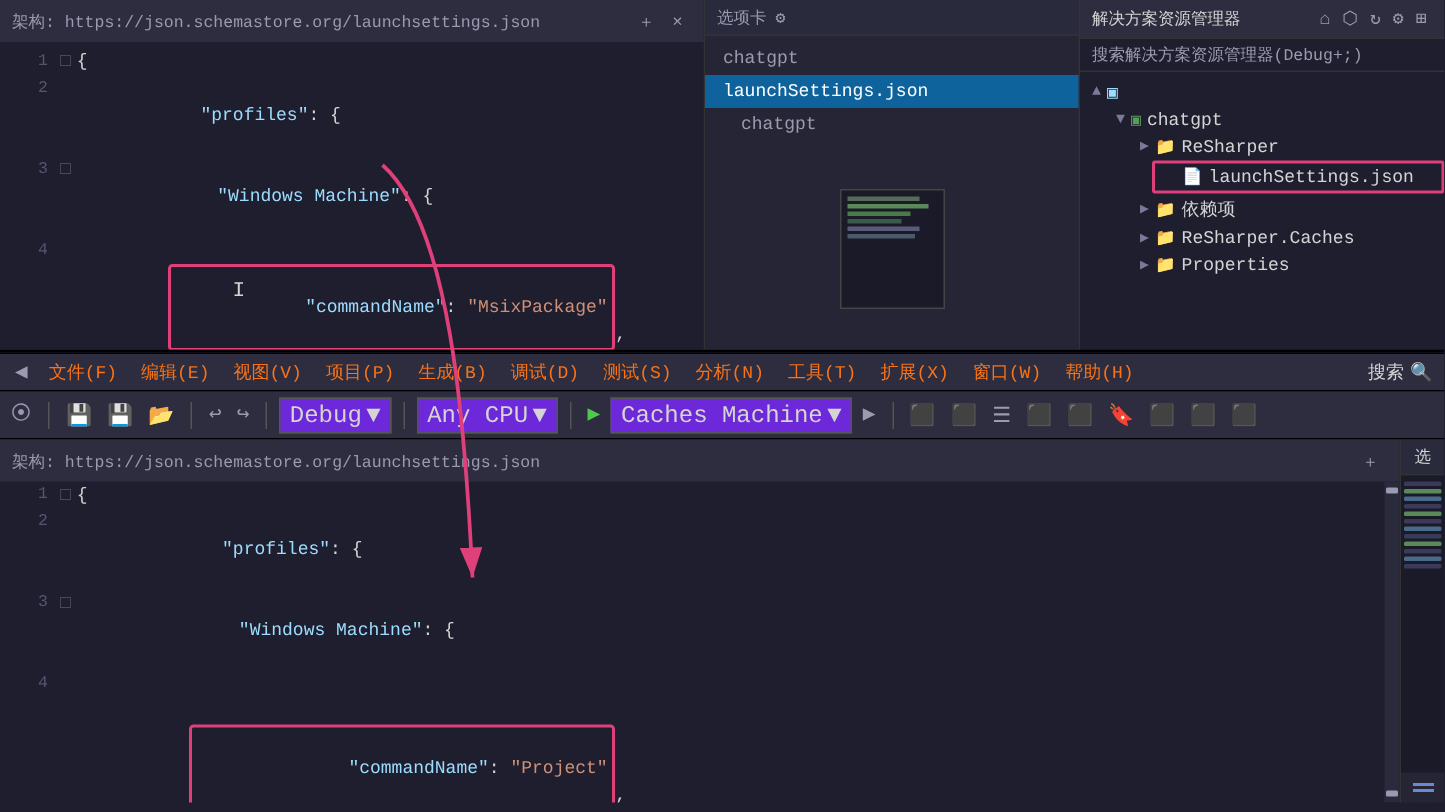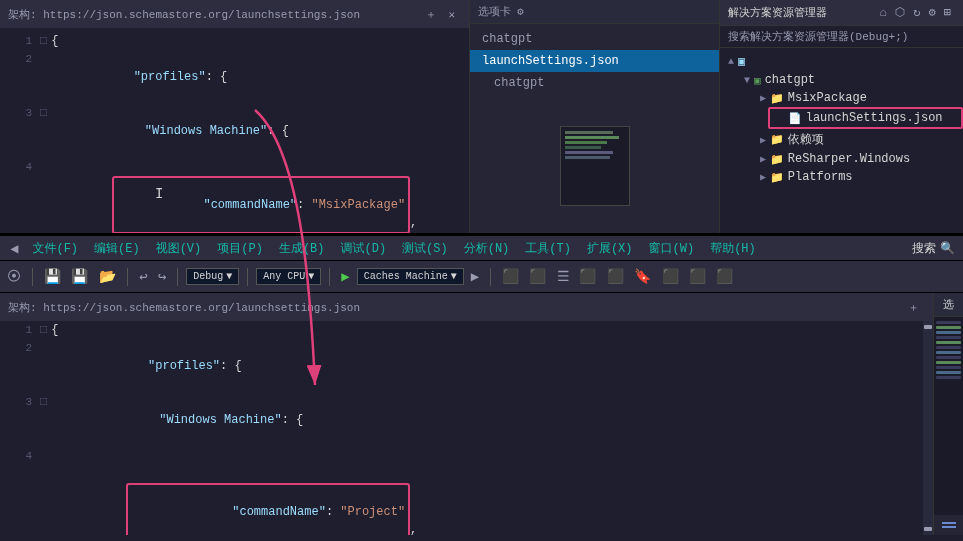--- a/index.html
+++ b/index.html
@@ -227,21 +227,21 @@
       display: flex;
       align-items: center;
       padding: 0 4px;
       border-bottom: 1px solid #000;
       border-top: 1px solid #000;
     }
 
     .menu-item {
       padding: 7px 8px;
       font-size: 12px;
-      color: #14b8a6;
+      color: #f97316;
       cursor: pointer;
     }
 
     .menu-icon {
       font-size: 14px;
       color: #9a9ab0;
       padding: 2px 6px;
     }
 
     .menu-search {
@@ -256,25 +256,25 @@
       background: #2d2d3f;
       height: 32px;
       display: flex;
       align-items: center;
       padding: 0 4px;
       gap: 4px;
       border-bottom: 1px solid #000;
     }
 
     .tb-dropdown {
-      background: #0f172a;
+      background: #6d28d9;
       border: 1px solid #555;
       color: #d4d4d4;
       padding: 2px 6px;
-      font-size: 10px;
+      font-size: 16px;
       cursor: pointer;
       display: flex;
       align-items: center;
       gap: 3px;
     }
 
     .tb-sep {
       width: 1px;
       height: 18px;
       background: #555;
@@ -459,45 +459,45 @@
 
       <div class="tree-item tree-indent-1">
         <span class="tree-expand">▼</span>
         <span style="color:#5a9a5a; margin-right:4px; font-size:11px;">▣</span>
         <span>chatgpt</span>
       </div>
 
       <div class="tree-item tree-indent-2">
         <span class="tree-expand">▶</span>
         <span class="tree-folder-icon">📁</span>
-        <span>MsixPackage</span>
+        <span>ReSharper</span>
       </div>
 
       <div class="tree-item tree-indent-3" style="border:2px solid #e0407a; border-radius:2px;">
         <span style="color:#8a8ab0; margin-right:4px; font-size:10px;">&nbsp;</span>
         <span class="tree-file-icon">📄</span>
         <span>launchSettings.json</span>
       </div>
 
       <div class="tree-item tree-indent-2">
         <span class="tree-expand">▶</span>
         <span class="tree-folder-icon">📁</span>
         <span>依赖项</span>
       </div>
 
       <div class="tree-item tree-indent-2">
         <span class="tree-expand">▶</span>
         <span class="tree-folder-icon">📁</span>
-        <span>ReSharper.Windows</span>
+        <span>ReSharper.Caches</span>
       </div>
 
       <div class="tree-item tree-indent-2">
         <span class="tree-expand">▶</span>
         <span class="tree-folder-icon">📁</span>
-        <span>Platforms</span>
+        <span>Properties</span>
       </div>
     </div>
   </div>
 
 </div>
 
 <div class="menu-bar">
   <span class="menu-icon">◀</span>
   <span class="menu-item">文件(F)</span>
   <span class="menu-item">编辑(E)</span>

